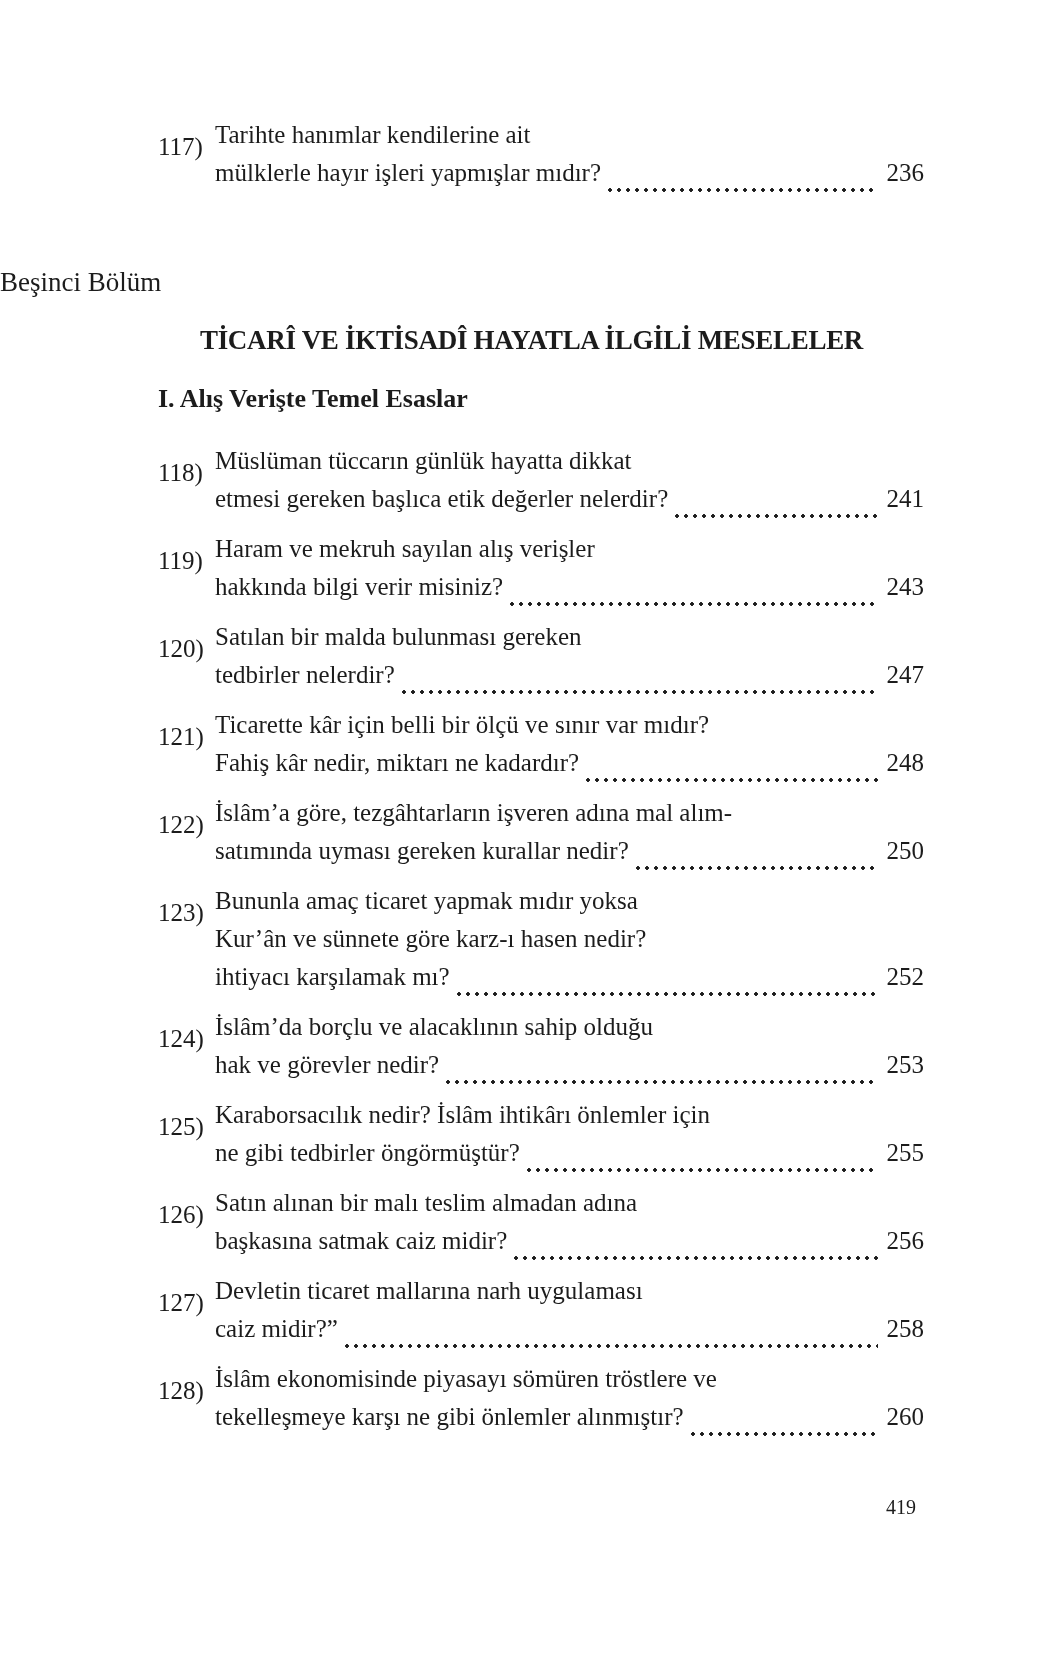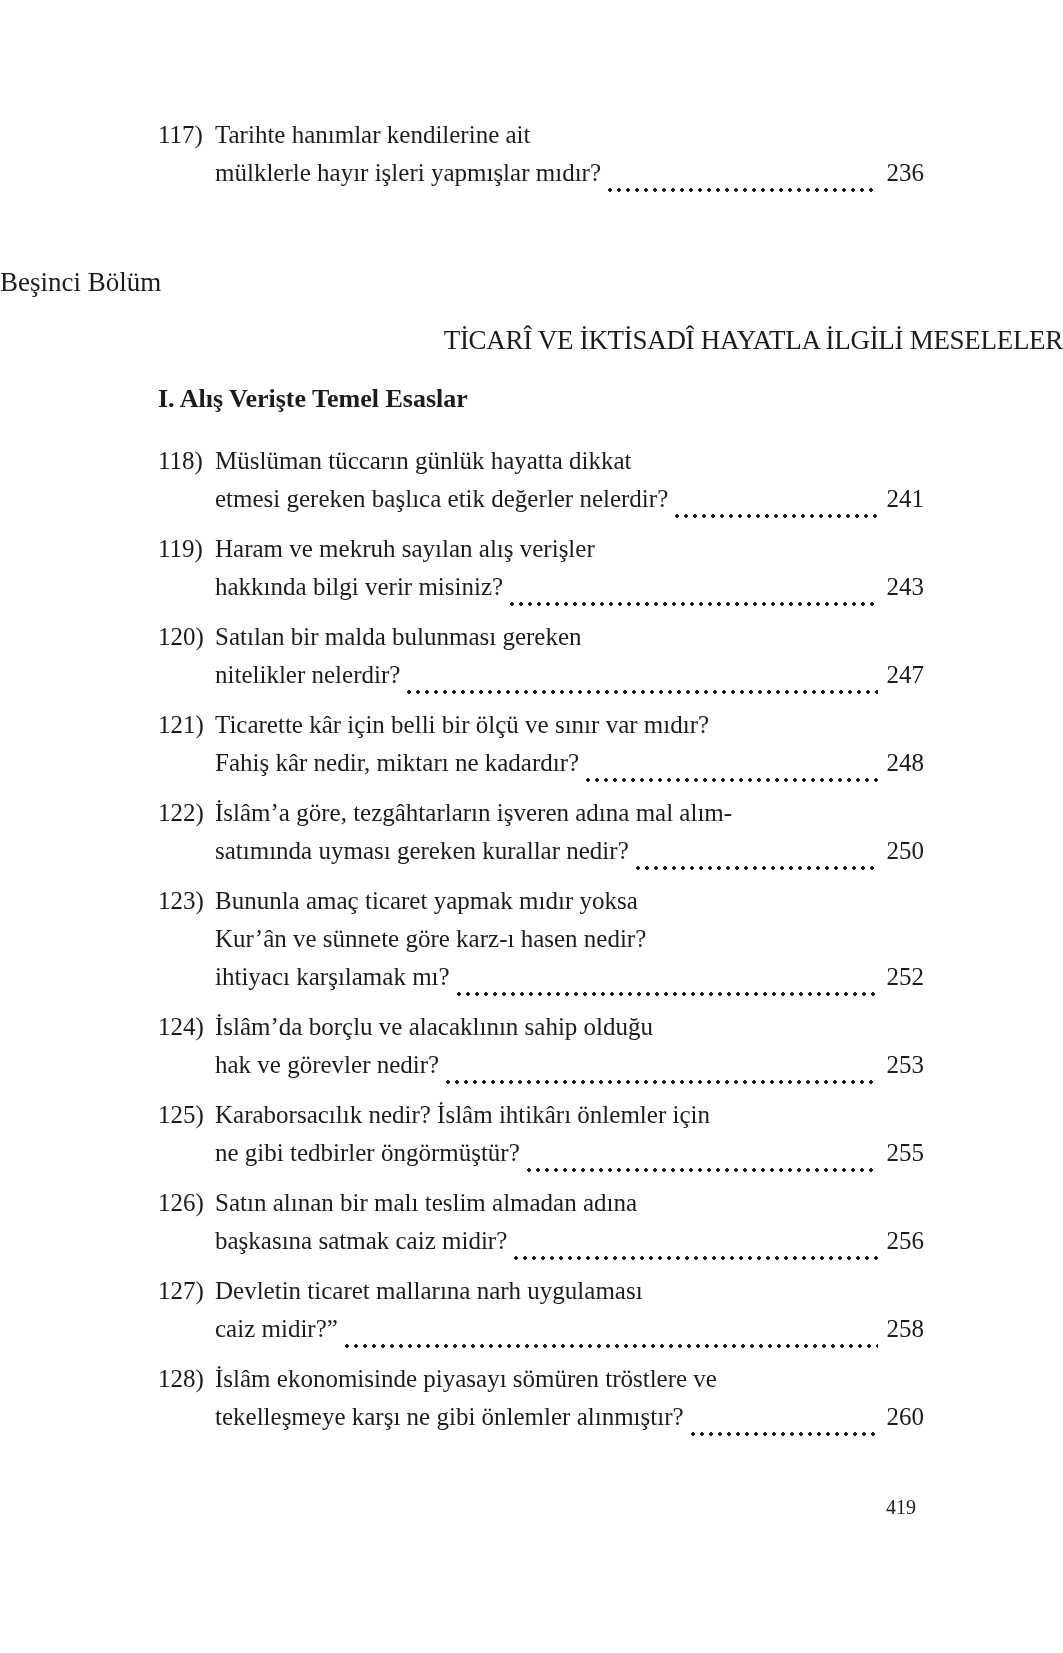--- a/index.html
+++ b/index.html
@@ -26,21 +26,21 @@
   .toc-entry {
     position: relative;
     padding-left: 57px;
     font-size: 25px;
     line-height: 38px;
     margin-bottom: 12px;
   }
   .toc-num {
     position: absolute;
     left: 0;
-    top: 0;
+    top: 12px;
   }
   .toc-line {
     white-space: nowrap;
   }
   .toc-line-last {
     display: flex;
     align-items: flex-end;
   }
   .toc-text {
     white-space: nowrap;
@@ -64,24 +64,24 @@
     margin: 70px 0 18px 0;
     margin-left: -158px;
     margin-right: -139px;
     font-size: 27px;
     line-height: 40px;
   }
   .chapter-title {
     margin-left: -158px;
     margin-right: -139px;
     margin-bottom: 20px;
-    text-align: right;
+    text-align: center;
     font-size: 27px;
     line-height: 40px;
-    font-weight: normal;
+    font-weight: bold;
     letter-spacing: -0.3px;
   }
   .section-heading {
     font-size: 26px;
     line-height: 38px;
     font-weight: bold;
     margin-bottom: 24px;
   }
   
   .page-number {
@@ -139,21 +139,21 @@
               <span class="toc-dots"></span>
               <span class="toc-page-ref">243</span>
             </div>
           </div>
   </div>
         <div class="toc-entry">
     <span class="toc-num">120)</span>
     <div class="toc-lines">
             <div class="toc-line"><span class="toc-text">Satılan bir malda bulunması gereken</span></div>
             <div class="toc-line toc-line-last">
-              <span class="toc-text">nitelikler nelerdir?</span>
+              <span class="toc-text">tedbirler nelerdir?</span>
               <span class="toc-dots"></span>
               <span class="toc-page-ref">247</span>
             </div>
           </div>
   </div>
         <div class="toc-entry">
     <span class="toc-num">121)</span>
     <div class="toc-lines">
             <div class="toc-line"><span class="toc-text">Ticarette kâr için belli bir ölçü ve sınır var mıdır?</span></div>
             <div class="toc-line toc-line-last">

